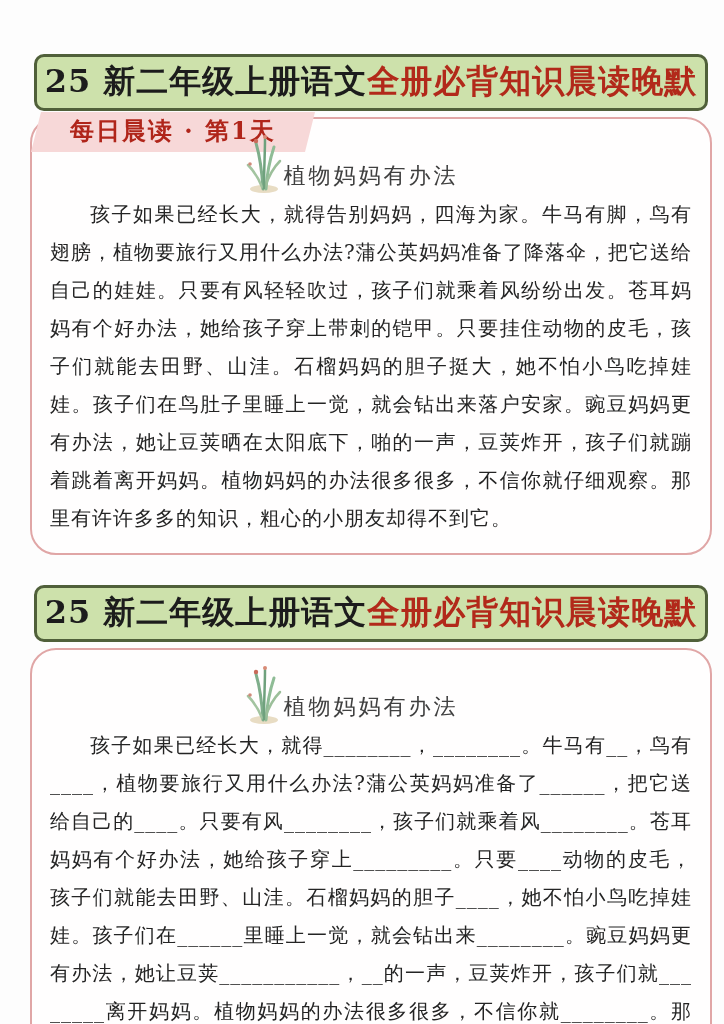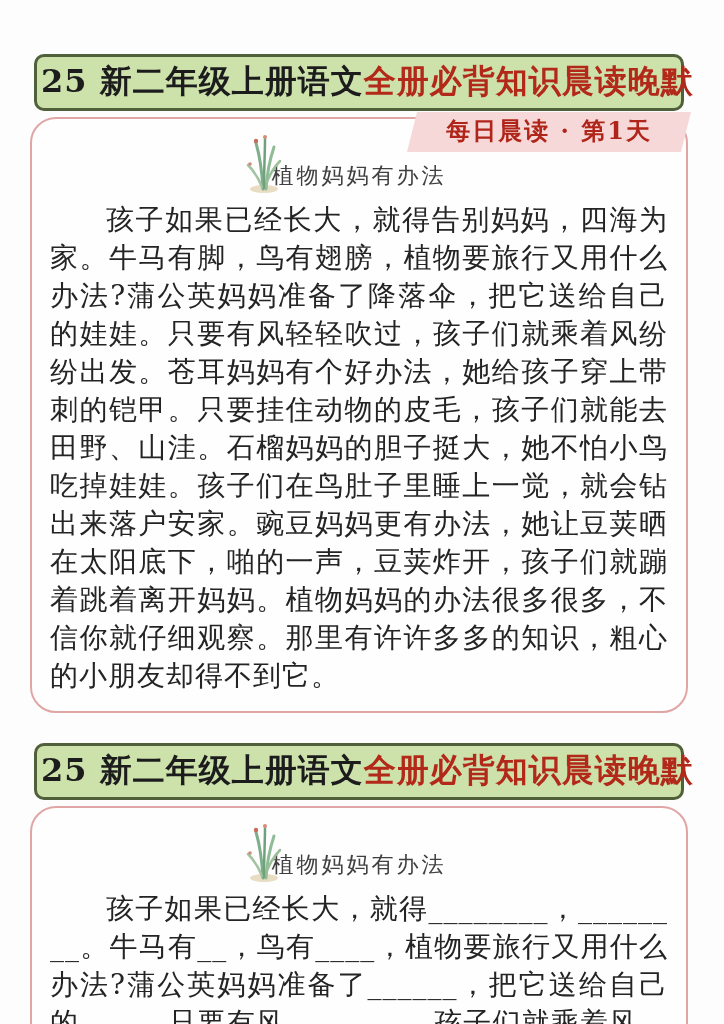--- a/index.html
+++ b/index.html
@@ -5,21 +5,21 @@
   * { margin: 0; padding: 0; box-sizing: border-box; }
   html, body {
     width: 724px; height: 1024px;
     background: #fdfdfd;
     overflow: hidden;
     font-family: "DejaVu Sans", "Liberation Sans", sans-serif;
   }
   .page {
     position: relative;
     width: 724px; height: 1024px;
-    padding: 54px 36px 0 30px;
+    padding: 54px 12px 0 30px;
   }
 
   
   .green-header {
     border: 3px solid #50603a;
     border-radius: 10px;
     background: #cde1ab;
     text-align: center;
     padding: 7px 4px 9px;
     margin: 0 4px;
@@ -40,21 +40,21 @@
     border-radius: 26px;
     margin-top: 6px;
     background: #fffefe;
     padding: 30px 14px 16px 14px;
   }
 
   
   .banner-wrap {
     position: absolute;
     top: -7px; left: 4px; right: 0;
-    text-align: right;
+    text-align: left;
     pointer-events: none;
   }
   .banner {
     display: inline-block;
     position: relative;
     padding: 3px 34px 5px;
   }
   .banner::before {
     content: "";
     position: absolute; inset: 0;
@@ -80,23 +80,23 @@
   .lesson-title {
     text-align: center;
     font-size: 22px;
     color: #404040;
     margin-top: 12px;
     font-family: "DejaVu Serif", "Liberation Serif", serif;
     letter-spacing: 3px;
   }
 
   .passage {
-    margin-top: 10px;
+    margin-top: 4px;
     padding: 0 4px;
-    font-size: 28px;
+    font-size: 20px;
     line-height: 38px;
     color: #242424;
     text-indent: 2em;
     text-align: justify;
     font-family: "DejaVu Serif", "Liberation Serif", serif;
     letter-spacing: 1px;
     word-break: break-all;
   }
 
   .section-gap { height: 30px; }

